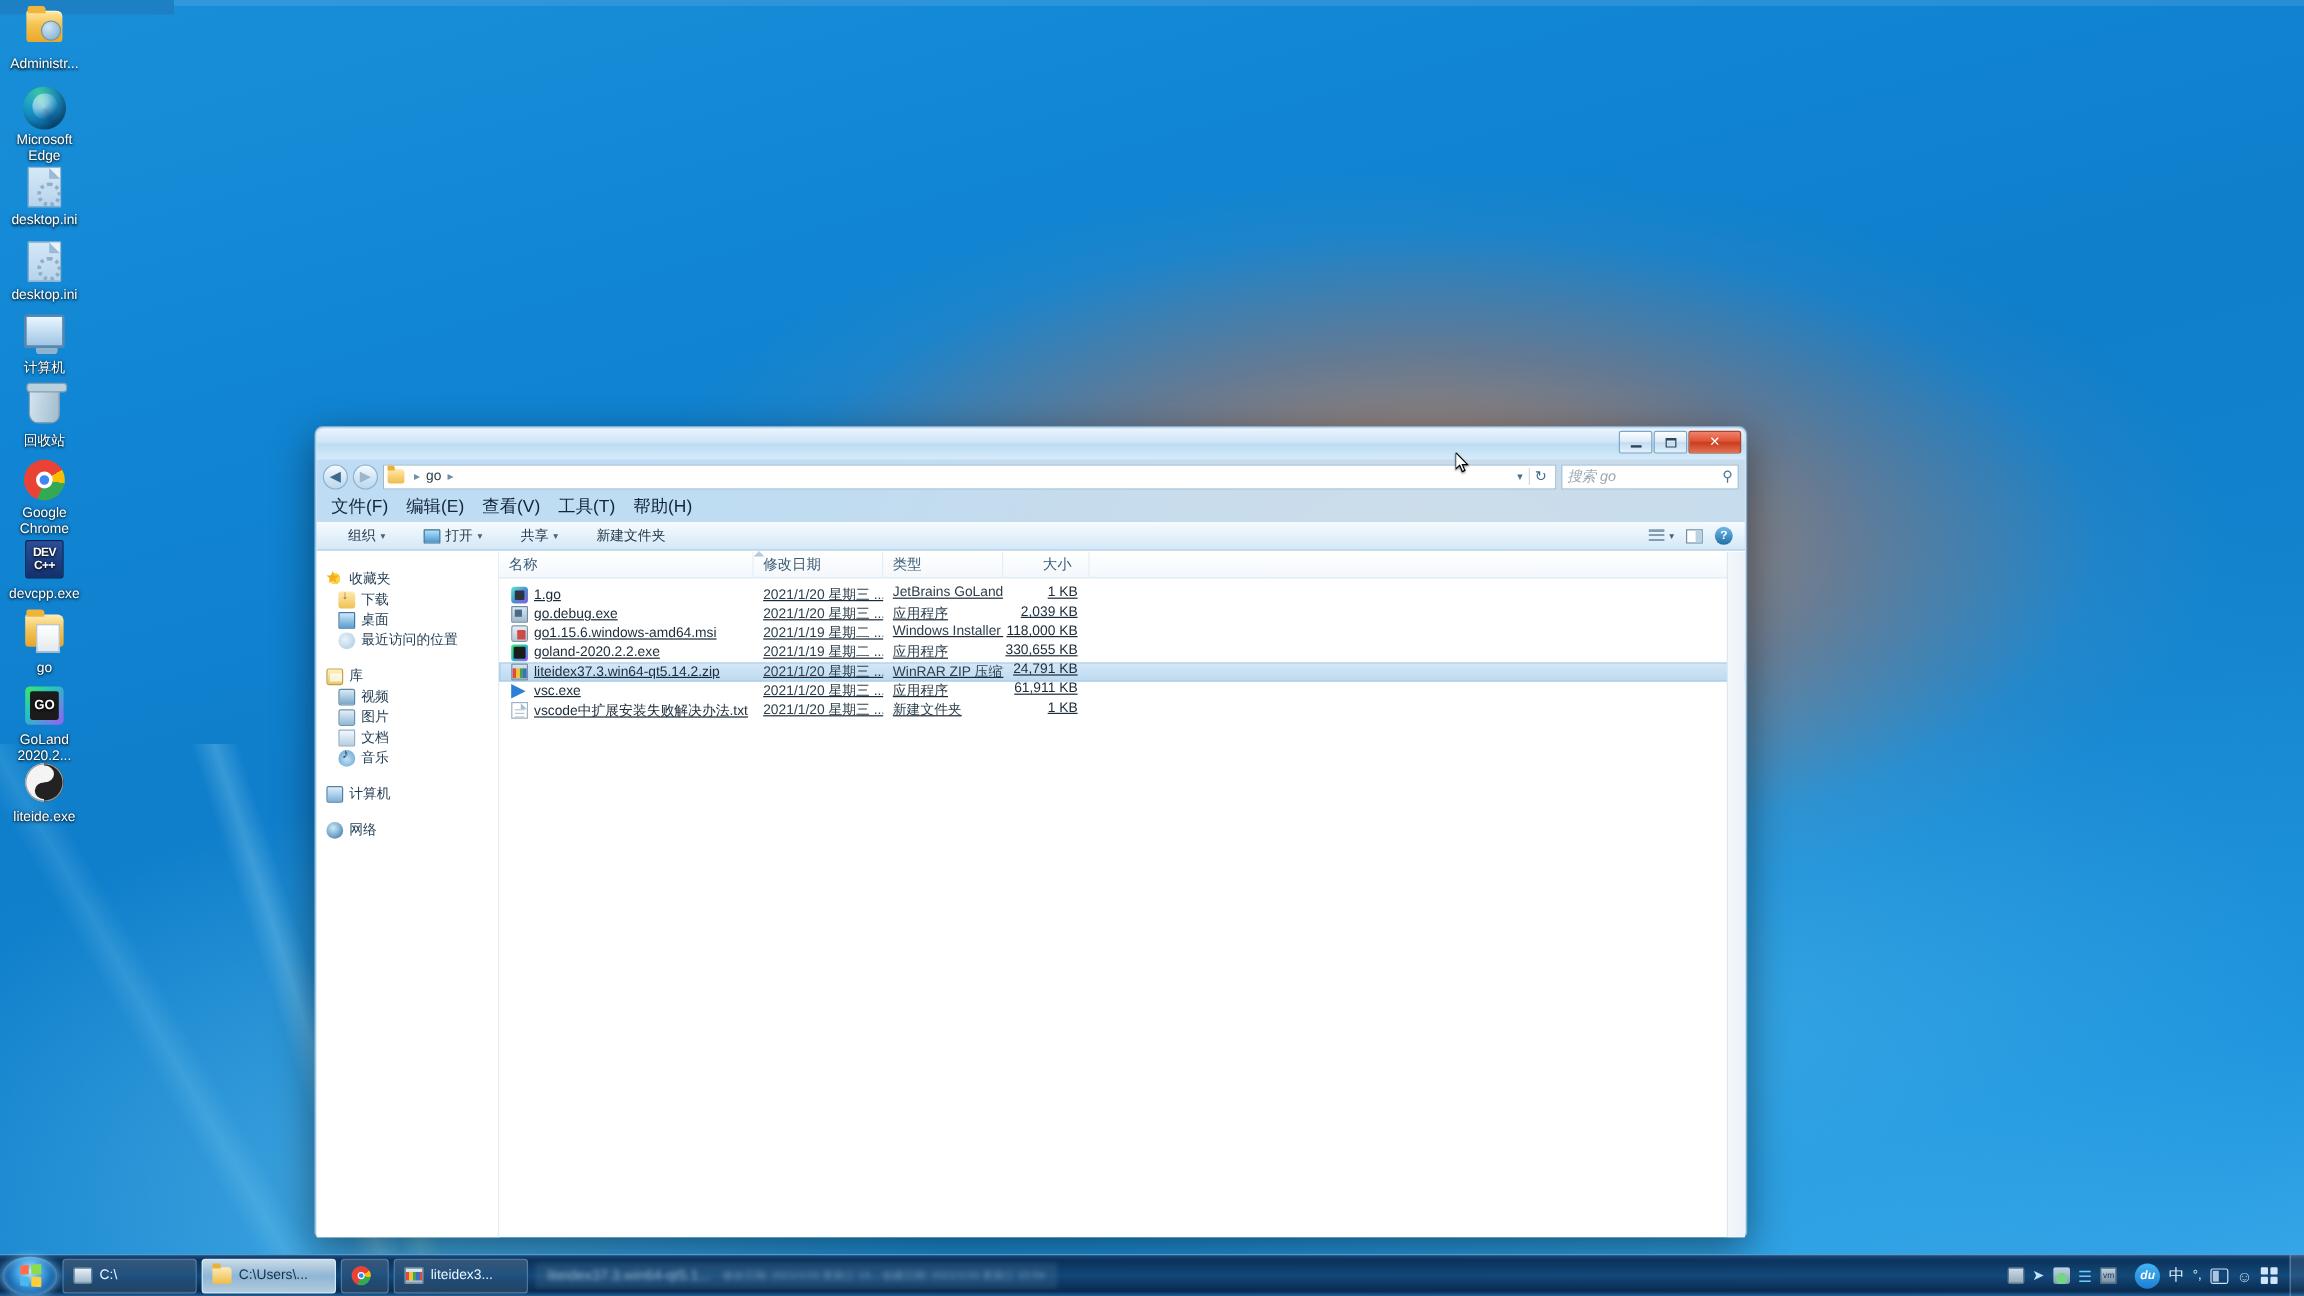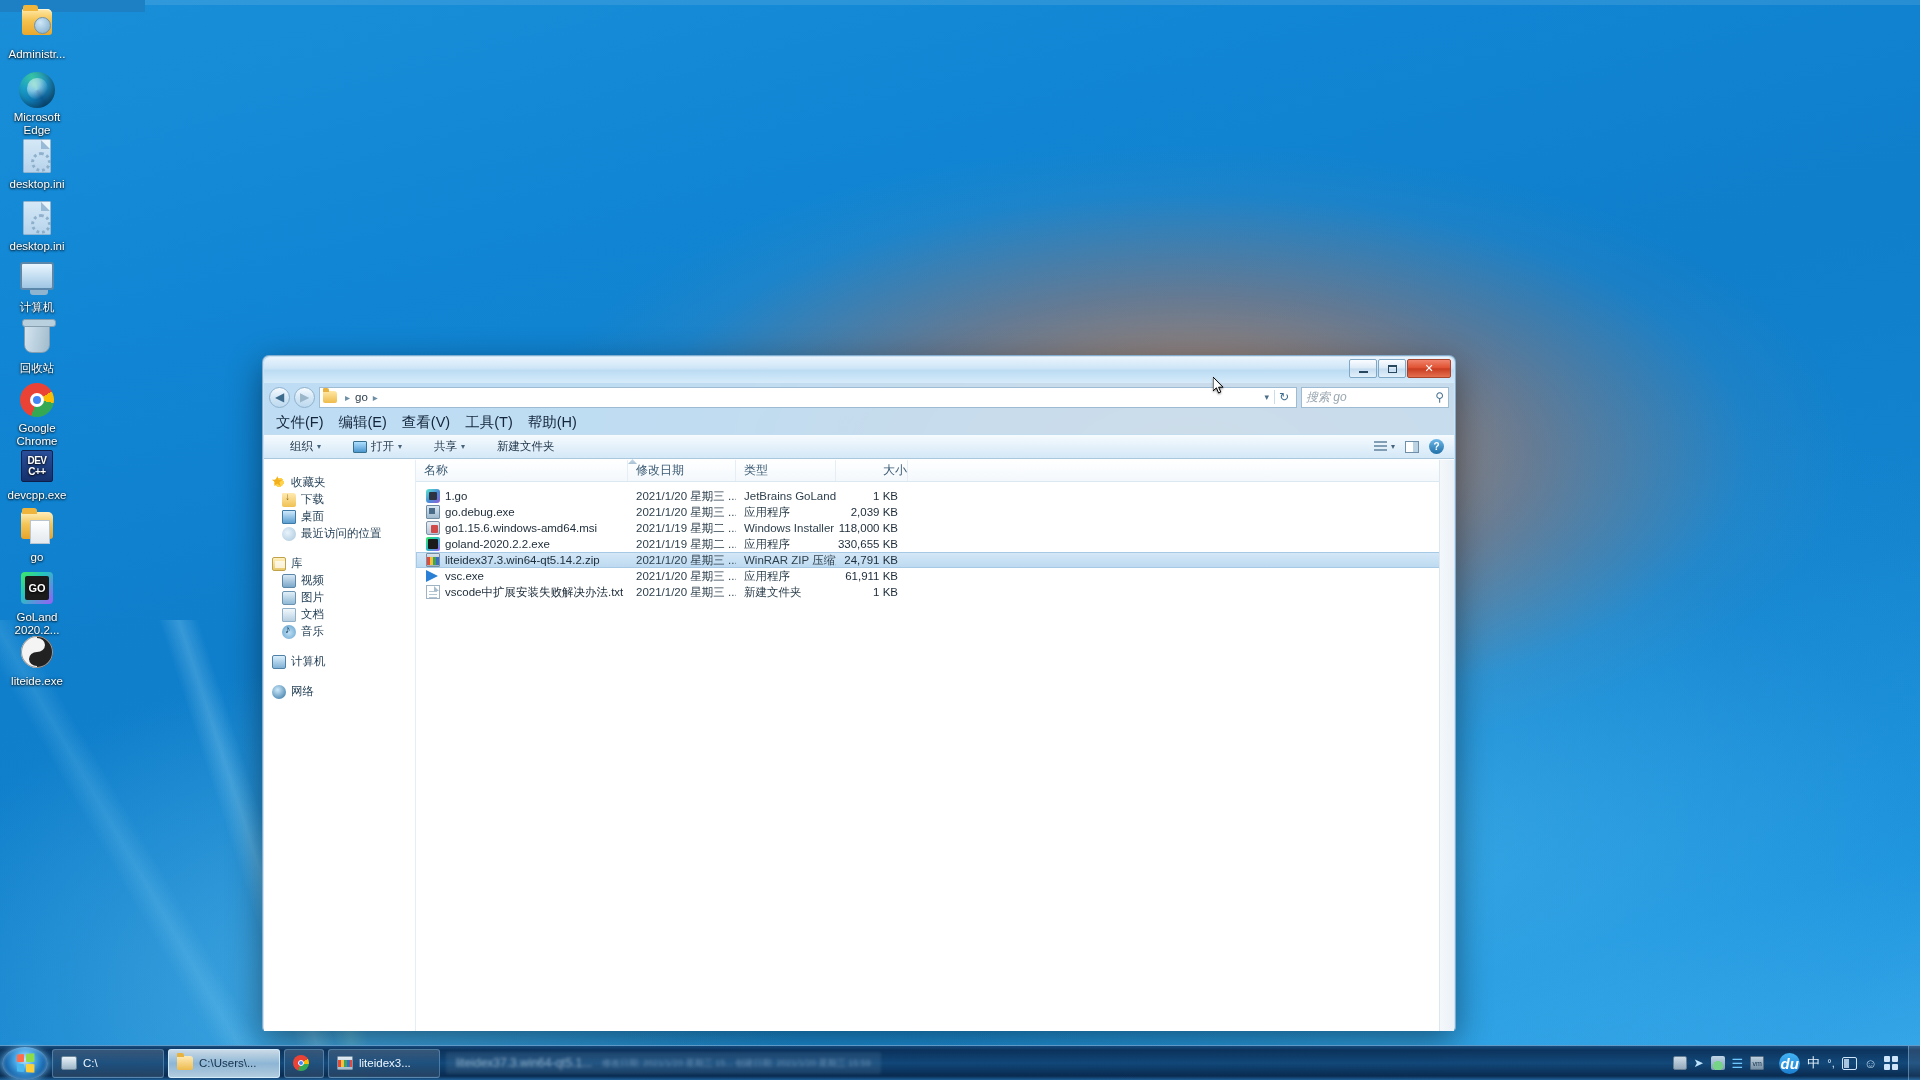--- a/index.html
+++ b/index.html
@@ -199,23 +199,23 @@
     height: 22px; display: flex; align-items: center; font-size: 12px; color: #3b5a73;
     background: linear-gradient(#ffffff,#f3f8fc); border-bottom: 1px solid #dce8f1;
     position: relative;
   }
   #colhead .ch { padding-left: 8px; border-right: 1px solid #e6eef5; height: 100%; display: flex; align-items: center; cursor: default; }
   .sortmark { position: absolute; left: 212px; top: -1px; width: 9px; height: 5px;
     background: linear-gradient(#c8d9e6,#a9c2d4); clip-path: polygon(50% 0,100% 100%,0 100%); }
   .c-name { width: 212px; }
   .c-date { width: 108px; }
   .c-type { width: 100px; }
-  .c-size { width: 72px; justify-content: flex-end; padding-right: 0; }
-
-  .frow { height: 16px; display: flex; align-items: center; font-size: 11.5px; color: #1c2b38; cursor: default; }
+  .c-size { width: 72px; justify-content: flex-end; padding-right: 14px; }
+
+  .frow { height: 16px; display: flex; font-size: 11.5px; color: #1c2b38; cursor: default; text-decoration: underline; }
   .frow.sel { background: linear-gradient(#d5e8f8,#bcd9f0); box-shadow: inset 0 0 0 1px #a6c9e6; }
   .fc { padding-left: 8px; overflow: hidden; white-space: nowrap; }
   .fc.c-name { display: flex; align-items: center; gap: 5px; padding-left: 10px; }
   .fc.c-size { text-align: right; padding-right: 10px; padding-left: 0; }
   .fc.c-date, .fc.c-type { color: #2d3f4c; }
   .fi { width: 14px; height: 14px; flex: 0 0 14px; }
   .fi-go { border-radius: 3px; background: linear-gradient(135deg,#59e6d0,#4b8ad6 55%,#8f5fd8); position: relative; }
   .fi-go:after { content:""; position:absolute; inset:3px; background:#2d3340; border-radius:1px; }
   .fi-exe { background: linear-gradient(#dce9f3,#9fb9cd); border: 1px solid #6f8ca3; border-radius: 1px; position: relative; }
   .fi-exe:after { content:""; position:absolute; left:2px; top:2px; width:6px; height:6px; background:#4a6c88; }
@@ -290,21 +290,21 @@
   #trayleft { display:flex; align-items:center; gap:7px; padding-right:8px; }
   .tray-ico { width: 14px; height: 14px; opacity: .92; }
   .ty-kb { background: linear-gradient(#dfe9f1,#9fb3c3); border:1px solid #6f8496; border-radius:2px; }
   .ty-cursor { color:#bfe4ff; font-size:12px; line-height:12px; }
   .ty-net { background: radial-gradient(circle at 50% 70%, #7fe08a 0 40%, transparent 41%), linear-gradient(#cfe2f0,#8aa6bb);
     border-radius:2px; }
   .ty-bt { color:#6fc8ff; font-size:13px; line-height:13px; font-weight:bold; }
   .ty-vm { background: linear-gradient(#cfdde8,#7f97ab); border:1px solid #5d7488; border-radius:1px;
     font-size:7px; color:#14304a; text-align:center; line-height:13px; }
   .ty-du { width: 21px; height: 21px; border-radius: 50%;
-    background: linear-gradient(#43b3f5,#1c7fd0); color:#fff; font-size:15px; font-style:italic; font-weight:bold;
+    background: linear-gradient(#43b3f5,#1c7fd0); color:#fff; font-size:10px; font-style:italic; font-weight:bold;
     display:flex; align-items:center; justify-content:center; }
   .ime { color:#e8f4ff; font-size:13px; }
   .ime-sm { color:#d8ecfc; font-size:11px; }
   .ty-pane { width:15px;height:13px;border:1.5px solid #cfe6fa;border-radius:2px;position:relative;}
   .ty-pane:after{content:"";position:absolute;left:1px;top:1px;width:5px;bottom:1px;background:#cfe6fa;opacity:.8;}
   .ty-person { color:#b9d6ee; font-size:13px; }
   .ty-grid { width:14px;height:14px;display:grid;grid-template-columns:1fr 1fr;grid-template-rows:1fr 1fr;gap:2px; }
   .ty-grid i { background:#cfe6fa; border-radius:1px; }
   #showdesk { width: 12px; height: 35px; border-left: 1px solid rgba(160,205,240,0.45);
     background: linear-gradient(rgba(255,255,255,0.12), rgba(255,255,255,0.03)); }

